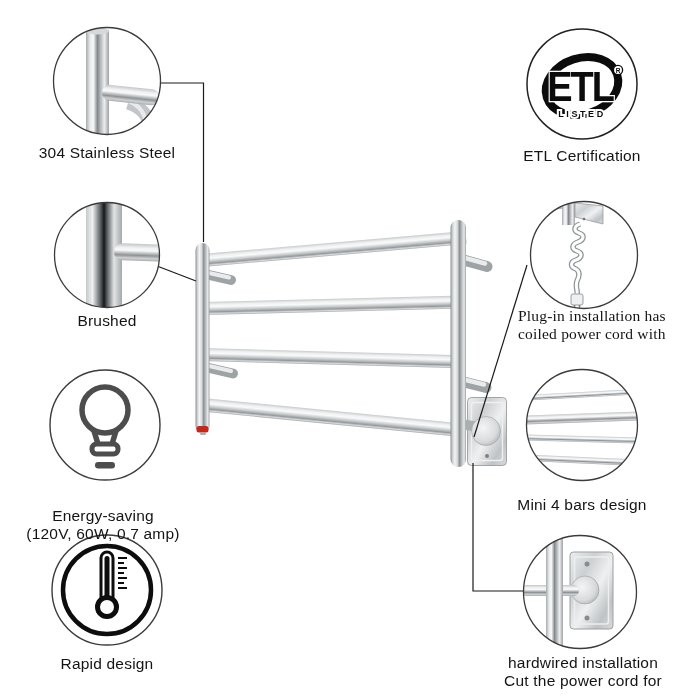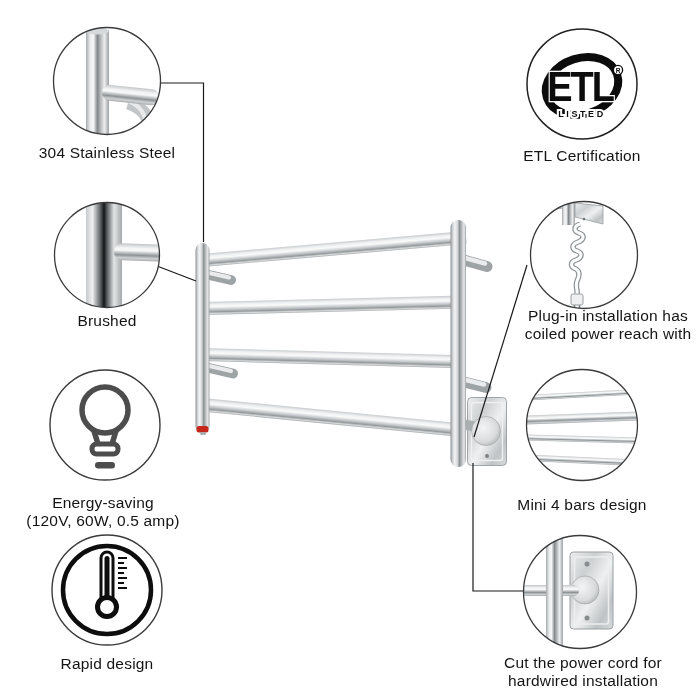--- a/index.html
+++ b/index.html
@@ -6,21 +6,21 @@
   body{
     width:700px;height:700px;position:relative;background:#ffffff;
     font-family:"Liberation Sans", sans-serif;color:#141414;overflow:hidden;
   }
   #stage{position:absolute;left:0;top:0;width:700px;height:700px;}
   .lbl{
     position:absolute;font-size:15.5px;line-height:18px;color:#141414;
     text-align:center;letter-spacing:0.2px;
   }
   .lbl div{white-space:nowrap;}
-  .lbl.left-align{text-align:center;}
+  .lbl.left-align{text-align:left;font-family:Liberation Serif, serif;}
 </style>
 </head>
 <body>
 
 <svg id="stage" viewBox="0 0 700 700" xmlns="http://www.w3.org/2000/svg">
   <defs>
     <linearGradient id="railGrad" x1="0" y1="0" x2="1" y2="0">
       <stop offset="0" stop-color="#898e91"></stop>
         <stop offset="0.12" stop-color="#c9ccce"></stop>
       <stop offset="0.28" stop-color="#f3f4f5"></stop>
@@ -246,38 +246,38 @@
 </svg>
 
 <div class="lbl" style="left:10px;top:144px;width:194px;">
   <div>304 Stainless Steel</div>
 </div>
 
 <div class="lbl" style="left:10px;top:312px;width:194px;">
   <div>Brushed</div>
 </div>
 
-<div class="lbl" style="left:3px;top:494px;width:200px;">
+<div class="lbl" style="left:3px;top:507px;width:200px;">
   <div>Energy-saving</div>
-  <div>(120V, 60W, 0.5 amp)</div>
+  <div>(120V, 60W, 0.7 amp)</div>
 </div>
 
 <div class="lbl" style="left:10px;top:655px;width:194px;">
   <div>Rapid design</div>
 </div>
 
 <div class="lbl" style="left:471px;top:147px;width:222px;">
   <div>ETL Certification</div>
 </div>
 
 <div class="lbl left-align" style="left:518px;top:307px;width:180px;line-height:17.5px;">
   <div>Plug-in installation has</div>
-  <div>coiled power reach with</div>
+  <div>coiled power cord with</div>
 </div>
 
 <div class="lbl" style="left:471px;top:496px;width:222px;">
   <div>Mini 4 bars design</div>
 </div>
 
 <div class="lbl" style="left:466px;top:654px;width:234px;">
+  <div>hardwired installation</div>
   <div>Cut the power cord for</div>
-  <div>hardwired installation</div>
 </div>
 
 </body></html>

